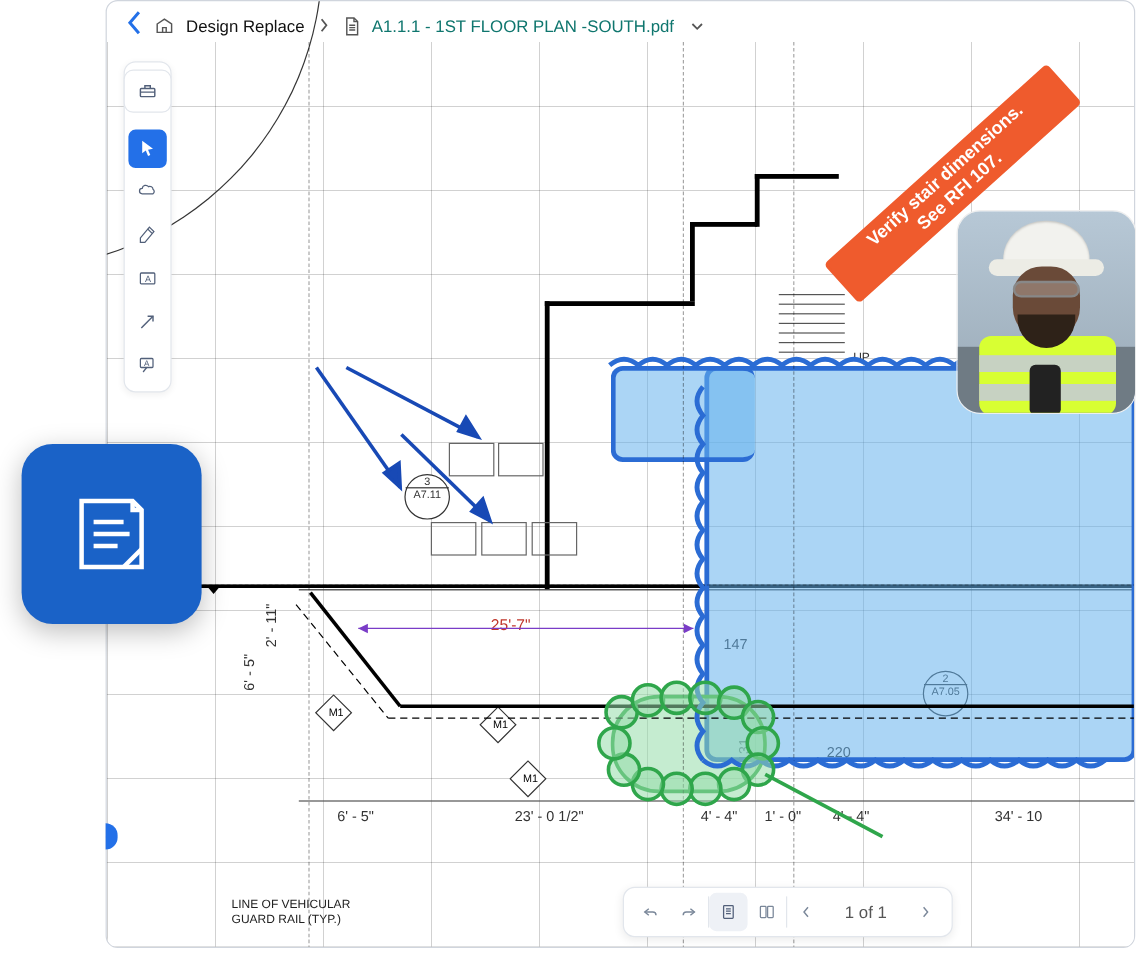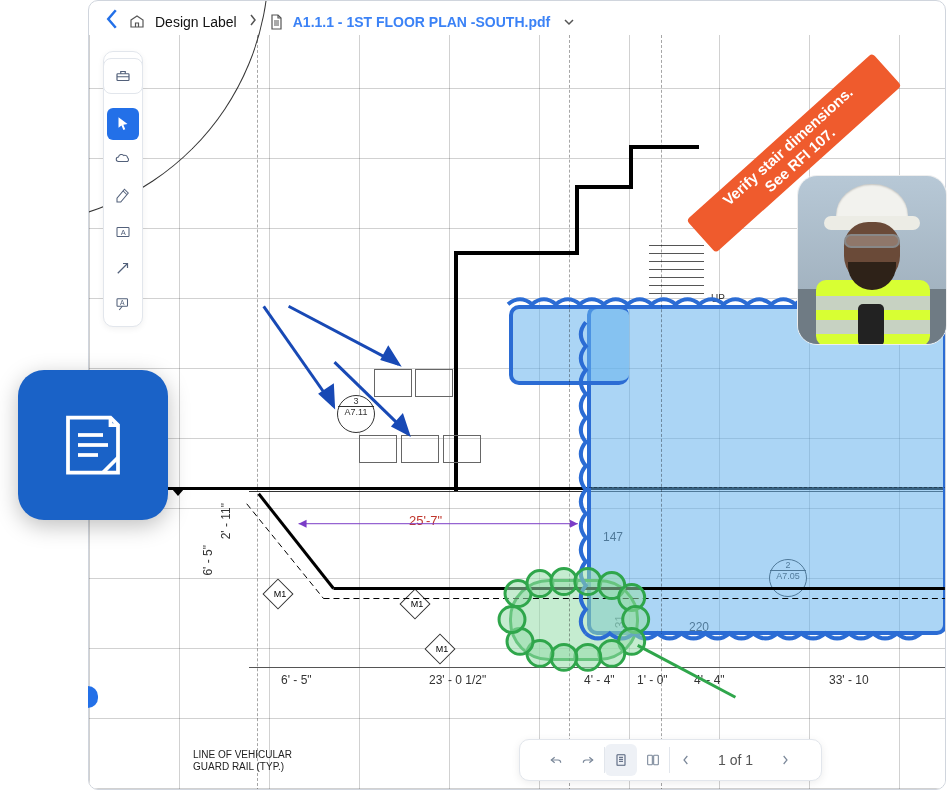--- a/index.html
+++ b/index.html
@@ -26,21 +26,21 @@
     left: 16px; top: 8px;
     display: flex; align-items: center; gap: 10px;
     font-size: 14px;
     color: #222;
   }
   .bc-back { color: #2370e8; font-size: 20px; }
   .bc-chevron { color: #555; font-size: 12px; padding: 0 2px; }
   .bc-ico { color: #555; }
   .bc-ico svg { display: block; }
   .bc-text { font-weight: 500; color: #111; }
-  .bc-file { font-weight: 700; color: #3b82f6; }
+  .bc-file { font-weight: 400; color: #0f766e; }
   .bc-dropdown { color: #555; width: 18px; height: 18px; display:flex;align-items:center;justify-content:center;}
 
   
   .toolbar {
     position: absolute;
     left: 14px; top: 50px;
     width: 40px;
     background: #fff;
     border: 1px solid #e2e6ec;
     border-radius: 10px;
@@ -173,21 +173,21 @@
   }
 
   
   .pagebar {
     position:absolute;
     left: 430px; bottom: 8px;
     display:flex; align-items:center; 
     background:#fff;
     border:1px solid #e2e6ec;
     border-radius:10px;
-    padding:4px 20px;
+    padding:4px 6px;
     box-shadow:0 2px 8px rgba(0,0,0,0.08);
     z-index:60;
   }
   .pagebtn {
     width:32px;height:32px;
     display:flex;align-items:center;justify-content:center;
     color:#7a8799;
     border-radius:6px;
   }
   .pagebtn.active { background:#eef1f6; color:#52607a; }
@@ -321,21 +321,21 @@
       <svg width="14" height="20" viewBox="0 0 10 16" fill="none" stroke="currentColor" stroke-width="2">
           <polyline points="8,1 2,8 8,15"></polyline>
         </svg>
     </span>
     <span class="bc-ico">
       <svg width="16" height="16" viewBox="0 0 16 16" fill="none" stroke="currentColor" stroke-width="1.2">
         <path d="M2 6 L8 2 L14 6 V13 H2 Z"></path>
           <path d="M6.5 13 V9 H9.5 V13"></path>
       </svg>
     </span>
-    <span class="bc-text">Design Label</span>
+    <span class="bc-text">Design Replace</span>
     <span class="bc-chevron">
       <svg width="8" height="12" viewBox="0 0 8 12" fill="none" stroke="currentColor" stroke-width="1.5">
           <polyline points="2,1 6,6 2,11"></polyline>
         </svg>
     </span>
     <span class="bc-ico">
       <svg width="14" height="16" viewBox="0 0 14 16" fill="none" stroke="currentColor" stroke-width="1.2">
         <path d="M3 1 H9 L12 4 V15 H3 Z"></path>
           <path d="M9 1 V4 H12"></path>
           <line x1="5" y1="7" x2="10" y2="7"></line>
@@ -425,21 +425,21 @@
     </svg>
 
     <span class="dim vr" style="left:130px;top:468px;">2' - 11"</span>
     <span class="dim vr" style="left:112px;top:510px;">6' - 5"</span>
 
     <span class="dim" style="left:192px;top:638px;">6' - 5"</span>
     <span class="dim" style="left:340px;top:638px;">23' - 0 1/2"</span>
     <span class="dim" style="left:495px;top:638px;">4' - 4"</span>
     <span class="dim" style="left:548px;top:638px;">1' - 0"</span>
     <span class="dim" style="left:605px;top:638px;">4' - 4"</span>
-    <span class="dim" style="left:740px;top:638px;">33' - 10</span>
+    <span class="dim" style="left:740px;top:638px;">34' - 10</span>
 
     <div class="thinline" style="left:160px;top:632px;width:698px;height:1px;"></div>
 
     <span class="dim" style="left:514px;top:495px;">147</span>
     <span class="dim vr" style="left:524px;top:580px;">131</span>
     <span class="dim" style="left:600px;top:585px;">220</span>
 
     <span class="up" style="left:622px;top:258px;">UP</span>
 
     <div class="thinline" style="left:560px;top:210px;width:55px;height:1px;"></div>

